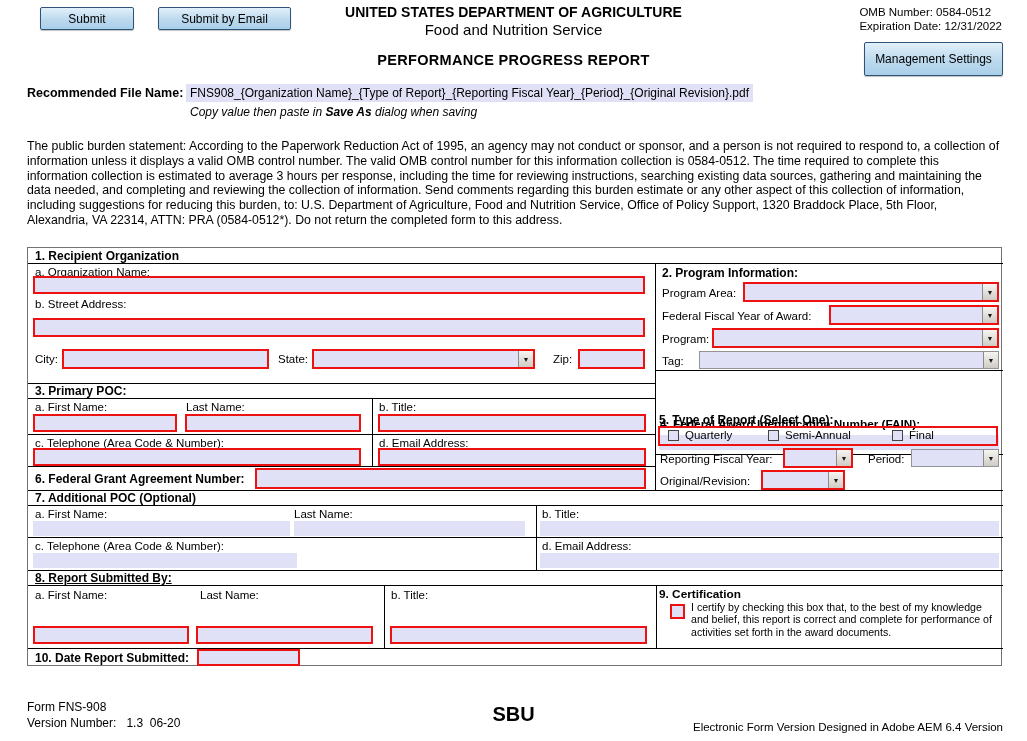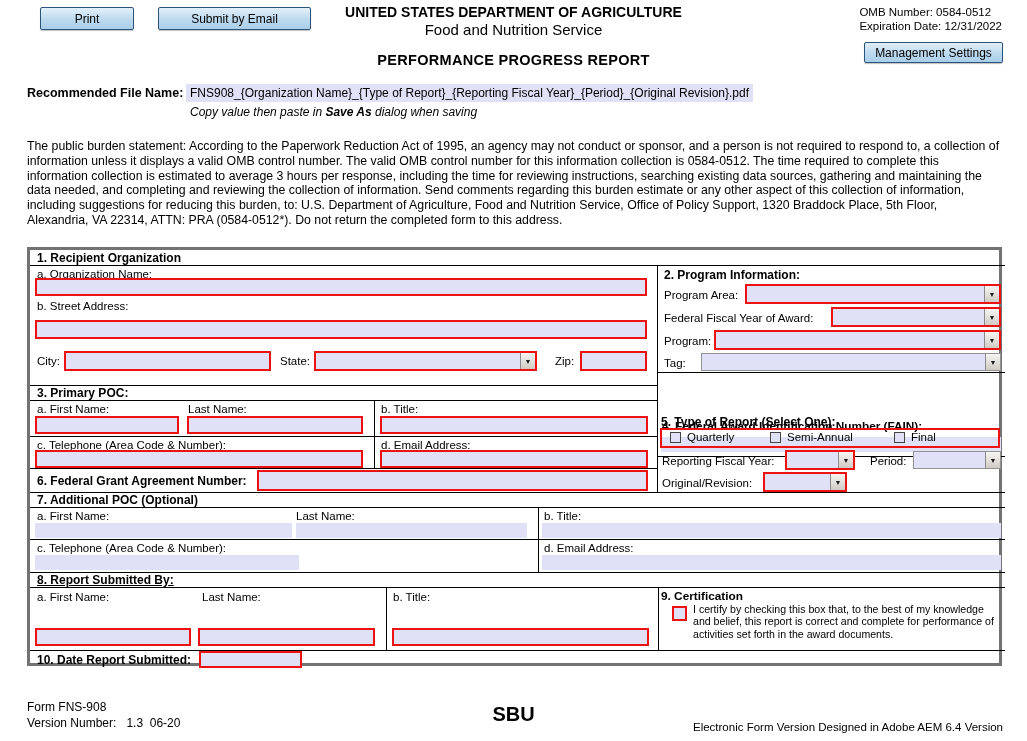--- a/index.html
+++ b/index.html
@@ -20,41 +20,41 @@
   .dd.plain { border:1px solid #939393; }
   .dd .arrow { position:absolute; right:0; top:0; bottom:0; width:15px;
                background:linear-gradient(180deg,#f6f5f2,#cfccc4);
                border-left:1px solid #8a8a8a; display:flex; align-items:center;
                justify-content:center; font-size:7px; color:#1a1a1a; }
   .cb { position:absolute; width:11px; height:11px; background:#e0e0f7; border:1px solid #444; }
   .cell { position:absolute; }
   .vline { position:absolute; width:1px; background:#000; top:0; }
   .hline { position:absolute; height:1px; background:#000; left:0; }
   .tbl { position:absolute; left:27px; top:247px; width:975px; height:419px;
-         border:3px solid #737373; font-size:11.5px; }
+         border:1px solid #737373; font-size:11.5px; }
 </style>
 </head>
 <body>
 
 <div class="page">
 
-  <button class="btn" style="left:40px;top:7px;width:94px;height:23px;">Print</button>
-  <button class="btn" style="left:158px;top:7px;width:153px;height:23px;">Submit by Email</button>
+  <button class="btn" style="left:40px;top:7px;width:94px;height:23px;">Submit</button>
+  <button class="btn" style="left:158px;top:7px;width:133px;height:23px;">Submit by Email</button>
 
   <div class="abs" style="left:0;right:0;top:4px;text-align:center;font-weight:bold;font-size:14px;">UNITED STATES DEPARTMENT OF AGRICULTURE</div>
   <div class="abs" style="left:0;right:0;top:21px;text-align:center;font-size:15px;">Food and Nutrition Service</div>
 
   <div class="abs" style="right:25px;top:5px;font-size:11.5px;line-height:14px;">
     <div>OMB Number: 0584-0512</div>
     <div>Expiration Date: 12/31/2022</div>
   </div>
 
   <div class="abs" style="left:0;right:0;top:52px;text-align:center;font-weight:bold;font-size:14.5px;letter-spacing:.3px;">PERFORMANCE PROGRESS REPORT</div>
 
-  <button class="btn" style="left:864px;top:42px;width:139px;height:21px;">Management Settings</button>
+  <button class="btn" style="left:864px;top:42px;width:139px;height:34px;">Management Settings</button>
 
   <div class="abs" style="left:27px;top:86px;font-weight:bold;font-size:12.5px;">Recommended File Name:</div>
   <div class="abs" style="left:186px;top:84px;background:#e0e0f7;font-size:12px;padding:2px 4px;white-space:nowrap;">FNS908_{Organization Name}_{Type of Report}_{Reporting Fiscal Year}_{Period}_{Original Revision}.pdf</div>
   <div class="abs" style="left:190px;top:105px;font-style:italic;font-size:12px;">
     <span>Copy value then paste in </span><b>Save As</b><span> dialog when saving</span>
   </div>
 
   <div class="abs" style="left:27px;top:139px;width:974px;font-size:12.3px;line-height:14.8px;">The public burden statement: According to the Paperwork Reduction Act of 1995, an agency may not conduct or sponsor, and a person is not required to respond to, a collection of information unless it displays a valid OMB control number. The valid OMB control number for this information collection is 0584-0512. The time required to complete this information collection is estimated to average 3 hours per response, including the time for reviewing instructions, searching existing data sources, gathering and maintaining the data needed, and completing and reviewing the collection of information. Send comments regarding this burden estimate or any other aspect of this collection of information, including suggestions for reducing this burden, to: U.S. Department of Agriculture, Food and Nutrition Service, Office of Policy Support, 1320 Braddock Place, 5th Floor, Alexandria, VA 22314, ATTN: PRA (0584-0512*). Do not return the completed form to this address.</div>
 
   <div class="tbl">

